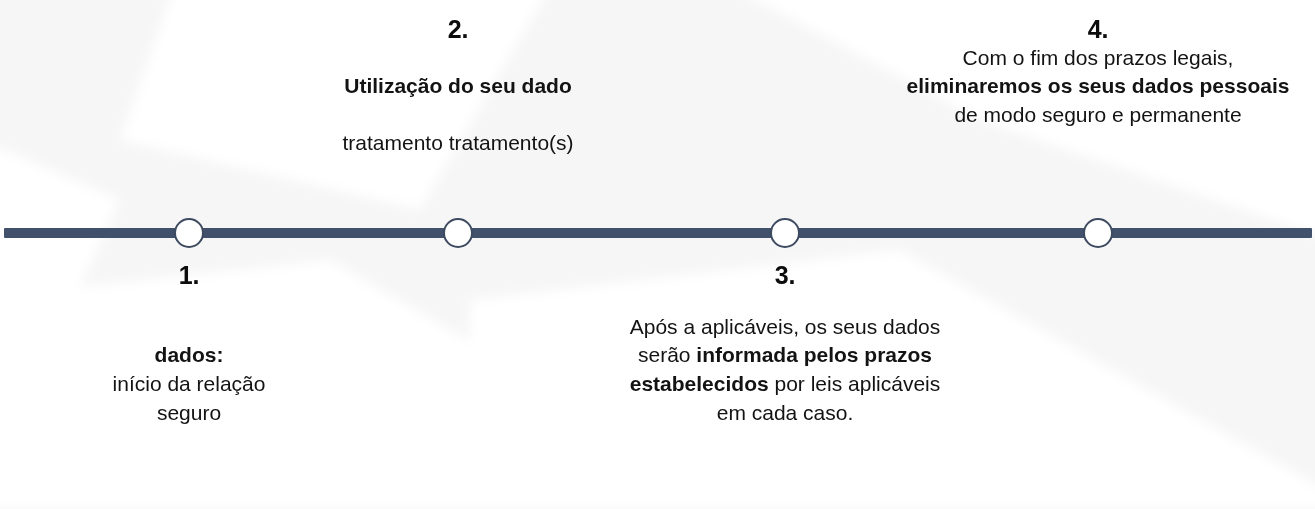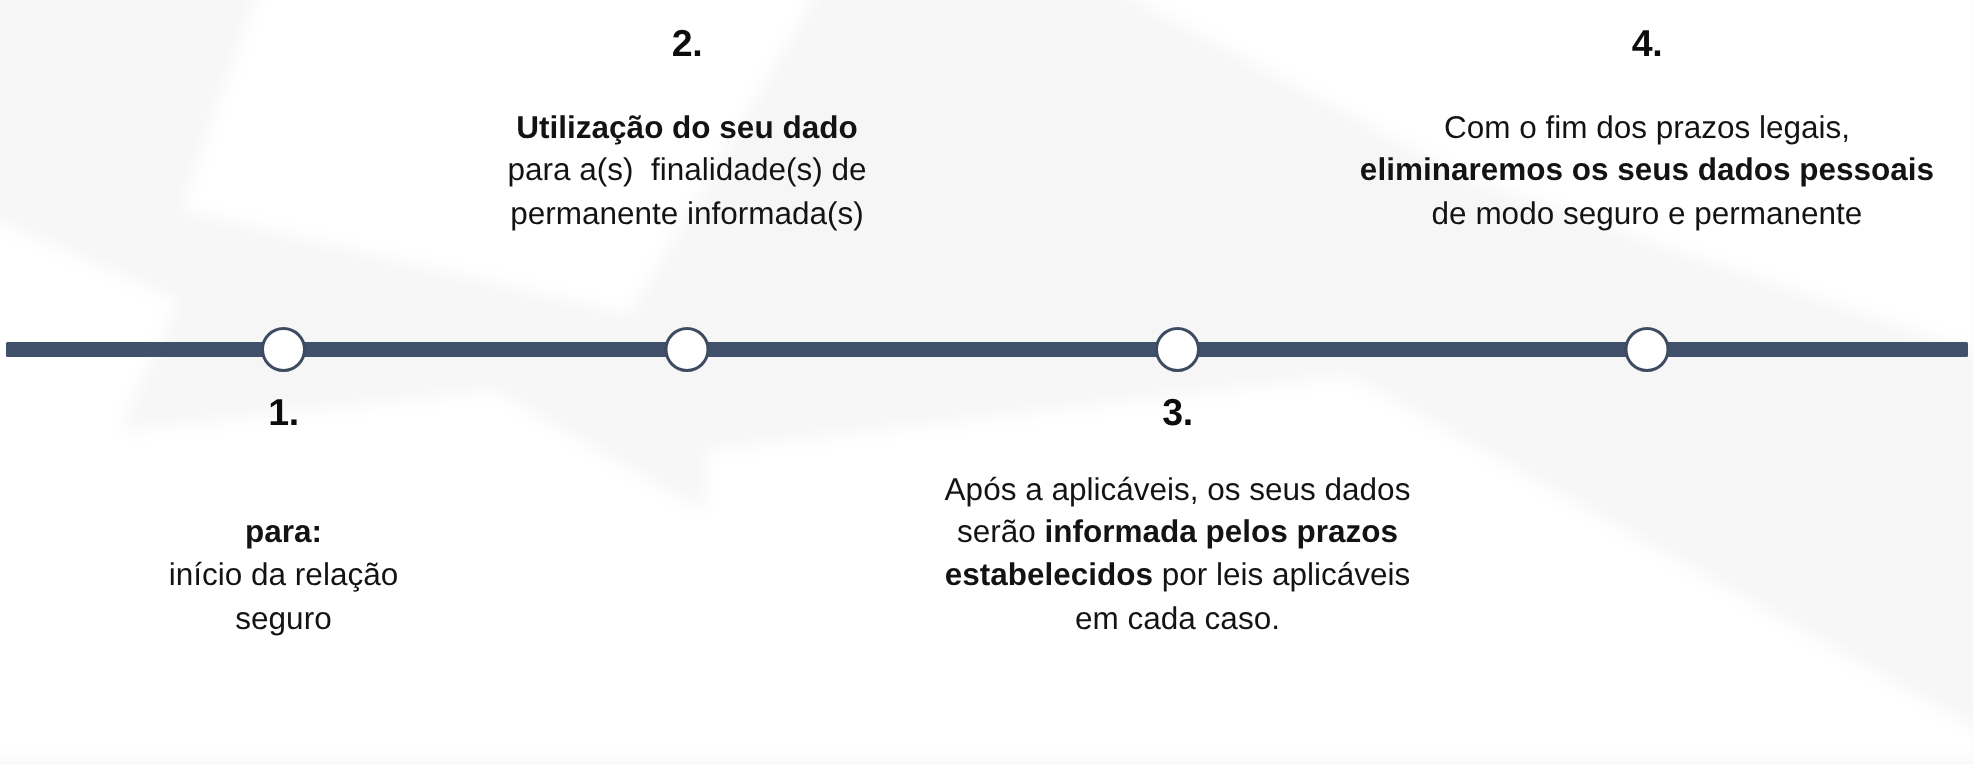--- a/index.html
+++ b/index.html
@@ -101,21 +101,21 @@
     width: 340px;
   }
   #item-3 .item-body { margin-top: 23px; }
 
   
   #item-4 {
     left: 898px;
     top: 16px;
     width: 400px;
   }
-  #item-4 .item-body { margin-top: 28px; }
+  #item-4 .item-body { }
 </style>
 </head>
 <body>
 
 <div id="stage">
 
   <div class="bg-layer">
     <svg width="1315" height="509" viewBox="0 0 1315 509" xmlns="http://www.w3.org/2000/svg">
       <defs>
         <filter id="soften" x="-20%" y="-20%" width="140%" height="140%">
@@ -134,26 +134,26 @@
 
   <div class="axis-line"></div>
 
   <div class="node" id="node-1" style="left: 189px;"></div>
   <div class="node" id="node-2" style="left: 458px;"></div>
   <div class="node" id="node-3" style="left: 785px;"></div>
   <div class="node" id="node-4" style="left: 1098px;"></div>
 
   <div class="item" id="item-1">
     <div class="item-number">1.</div>
-    <div class="item-body"><br><b>para:</b><br><span>início da relação</span><br><span>seguro</span></div>
+    <div class="item-body"><br><b>dados:</b><br><span>início da relação</span><br><span>seguro</span></div>
   </div>
 
   <div class="item" id="item-2">
     <div class="item-number">2.</div>
-    <div class="item-body"><b>Utilização do seu dado</b><br><span>para a(s)  finalidade(s) de</span><br><span>permanente informada(s)</span></div>
+    <div class="item-body"><b>Utilização do seu dado</b><br><br><span>tratamento tratamento(s)</span></div>
   </div>
 
   <div class="item" id="item-3">
     <div class="item-number">3.</div>
     <div class="item-body"><span>Após a aplicáveis, os seus dados serão </span><b>informada pelos prazos estabelecidos</b><span> por leis aplicáveis em cada caso.</span></div>
   </div>
 
   <div class="item" id="item-4">
     <div class="item-number">4.</div>
     <div class="item-body"><span>Com o fim dos prazos legais, </span><b>eliminaremos os seus dados pessoais</b><span> de modo seguro e permanente</span></div>

